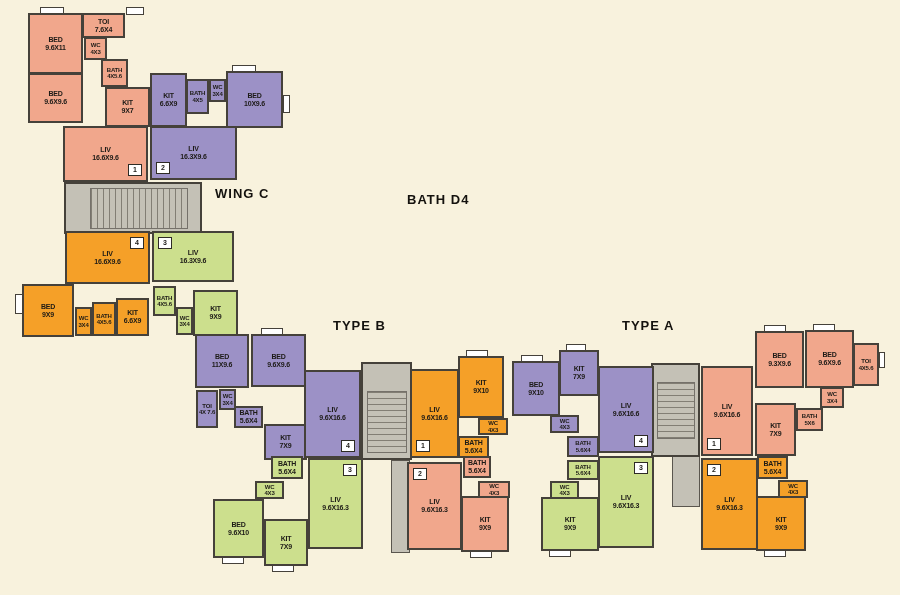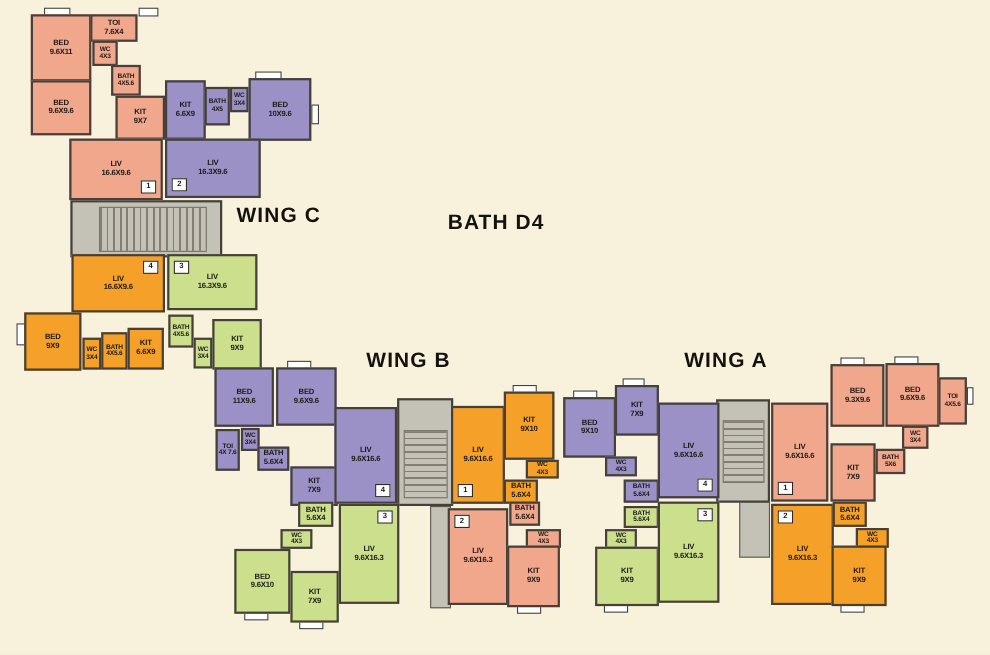--- a/index.html
+++ b/index.html
@@ -49,21 +49,21 @@
     position:absolute;box-sizing:border-box;
     background:#C4C1B6;border:1.5px solid #5a564e;z-index:2;
   }
   .opening{
     position:absolute;box-sizing:border-box;
     background:#ffffff;border:1.5px solid #45413a;z-index:1;
   }
   .heading{
     position:absolute;
     font-weight:bold;
-    font-size:19px;
+    font-size:13px;
     letter-spacing:1px;
     color:#14120e;
     z-index:5;
     white-space:nowrap;
   }
   .badge{
     position:absolute;
     width:12px;height:10px;
     background:#ffffff;
     border:1.5px solid #2e2b25;
@@ -75,22 +75,22 @@
   .b-bl{left:4px;bottom:4px;}
   .b-tr{right:4px;top:4px;}
   .b-tl{left:4px;top:4px;}
 </style>
 </head>
 <body>
 
 <div id="plan">
   <div class="heading" style="left:215px;top:186px;">WING C</div>
   <div class="heading" style="left:407px;top:192px;">BATH D4</div>
-  <div class="heading" style="left:333px;top:318px;">WING B</div>
-  <div class="heading" style="left:622px;top:318px;">WING A</div>
+  <div class="heading" style="left:333px;top:318px;">TYPE B</div>
+  <div class="heading" style="left:622px;top:318px;">TYPE A</div>
 <div class="opening" style="left: 40px; top: 7px; width: 24px; height: 8px;"></div>
     <div class="opening" style="left: 126px; top: 7px; width: 18px; height: 8px;"></div>
     <div class="opening" style="left: 232px; top: 65px; width: 24px; height: 8px;"></div>
     <div class="opening" style="left: 283px; top: 95px; width: 7px; height: 18px;"></div>
     <div class="opening" style="left: 15px; top: 294px; width: 8px; height: 20px;"></div>
     <div class="opening" style="left: 203px; top: 328px; width: 22px; height: 8px;"></div>
     <div class="opening" style="left: 261px; top: 328px; width: 22px; height: 8px;"></div>
     <div class="opening" style="left: 466px; top: 350px; width: 22px; height: 8px;"></div>
     <div class="opening" style="left: 521px; top: 355px; width: 22px; height: 8px;"></div>
     <div class="opening" style="left: 566px; top: 344px; width: 20px; height: 8px;"></div>

